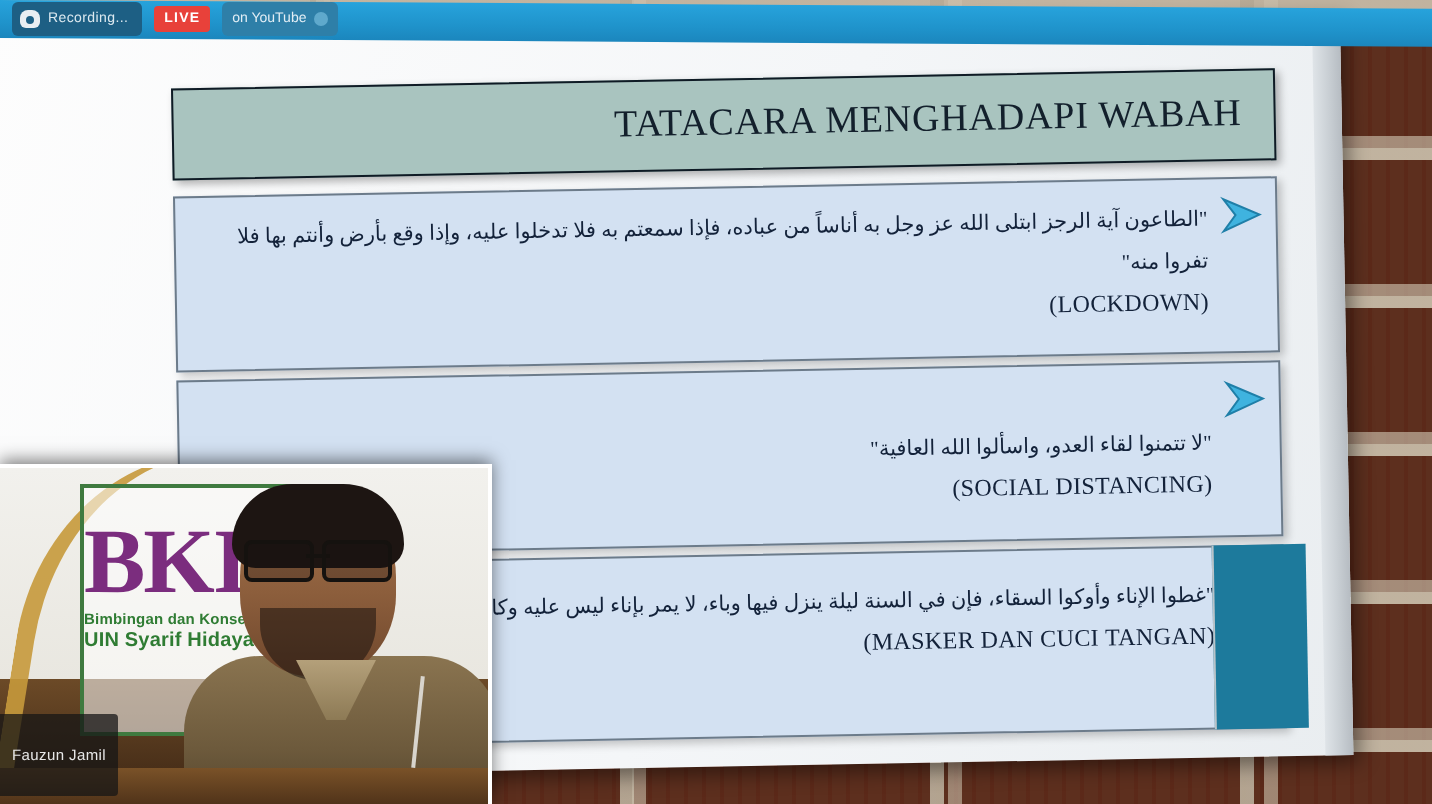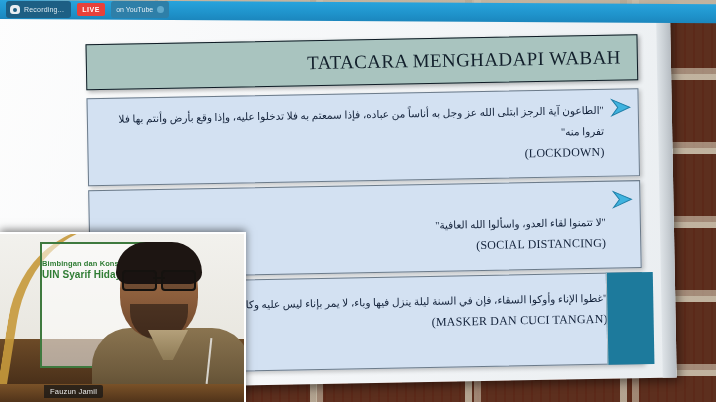--- a/index.html
+++ b/index.html
@@ -261,22 +261,22 @@
     background:#d8d4cc;transform:rotate(6deg);
   }
   #cam-desk{
     position:absolute;left:0;top:150px;width:244px;height:20px;
     background:linear-gradient(180deg,#7a5228 0%,#4c3018 100%);
   }
   #cam-name{
     position:absolute;left:0;bottom:6px;
     background:rgba(22,22,22,.74);
     color:#e8e8e8;font-size:7.5px;letter-spacing:.2px;
-    padding:2px 6px;border-radius:0 2px 2px 0;
-    max-width:80px;overflow:hidden;white-space:nowrap;margin-left:44px;
+    padding:16px 6px;border-radius:0 2px 2px 0;
+    max-width:80px;overflow:hidden;white-space:nowrap;
   }
 </style>
 </head>
 <body>
 
 <div id="brick-wall">
   <div id="brick-noise"></div>
 </div>
 
 <div id="slide-page">
@@ -345,20 +345,21 @@
 
 </div>
 
 <div id="webcam">
   <div id="cam-bg"></div>
   <div id="cam-swoosh-a"></div>
   <div id="cam-swoosh-b"></div>
   <div id="cam-frame"></div>
 
   <div id="logo">
+    <div id="logo-mark">BKI</div>
     <div id="logo-l1">Bimbingan dan Konseling Islam</div>
     <div id="logo-l2">UIN Syarif Hidayatullah</div>
   </div>
 
   <div id="subj">
     <div id="subj-body"></div>
     <div id="subj-head"></div>
     <div id="subj-beard"></div>
     <div id="subj-hair"></div>
     <div id="subj-glass">

